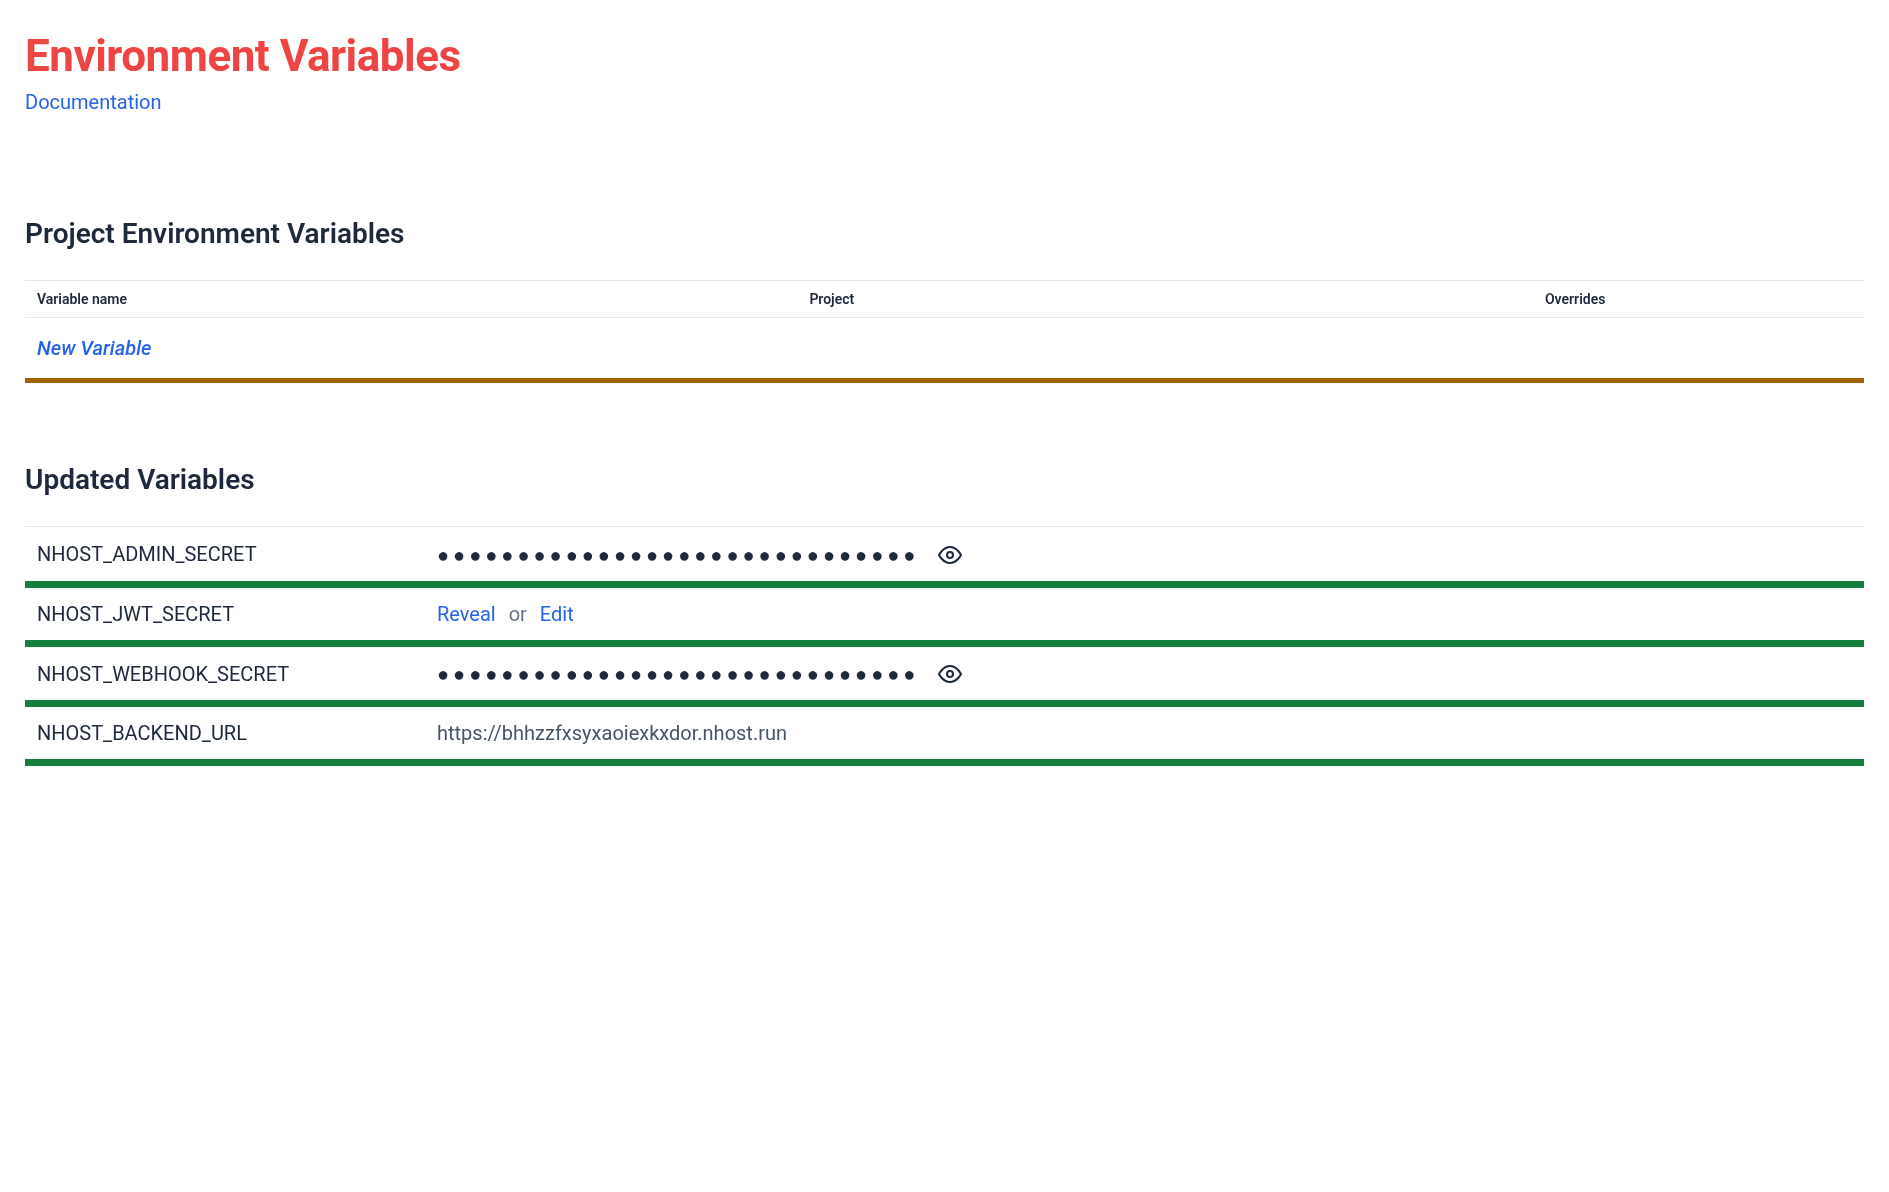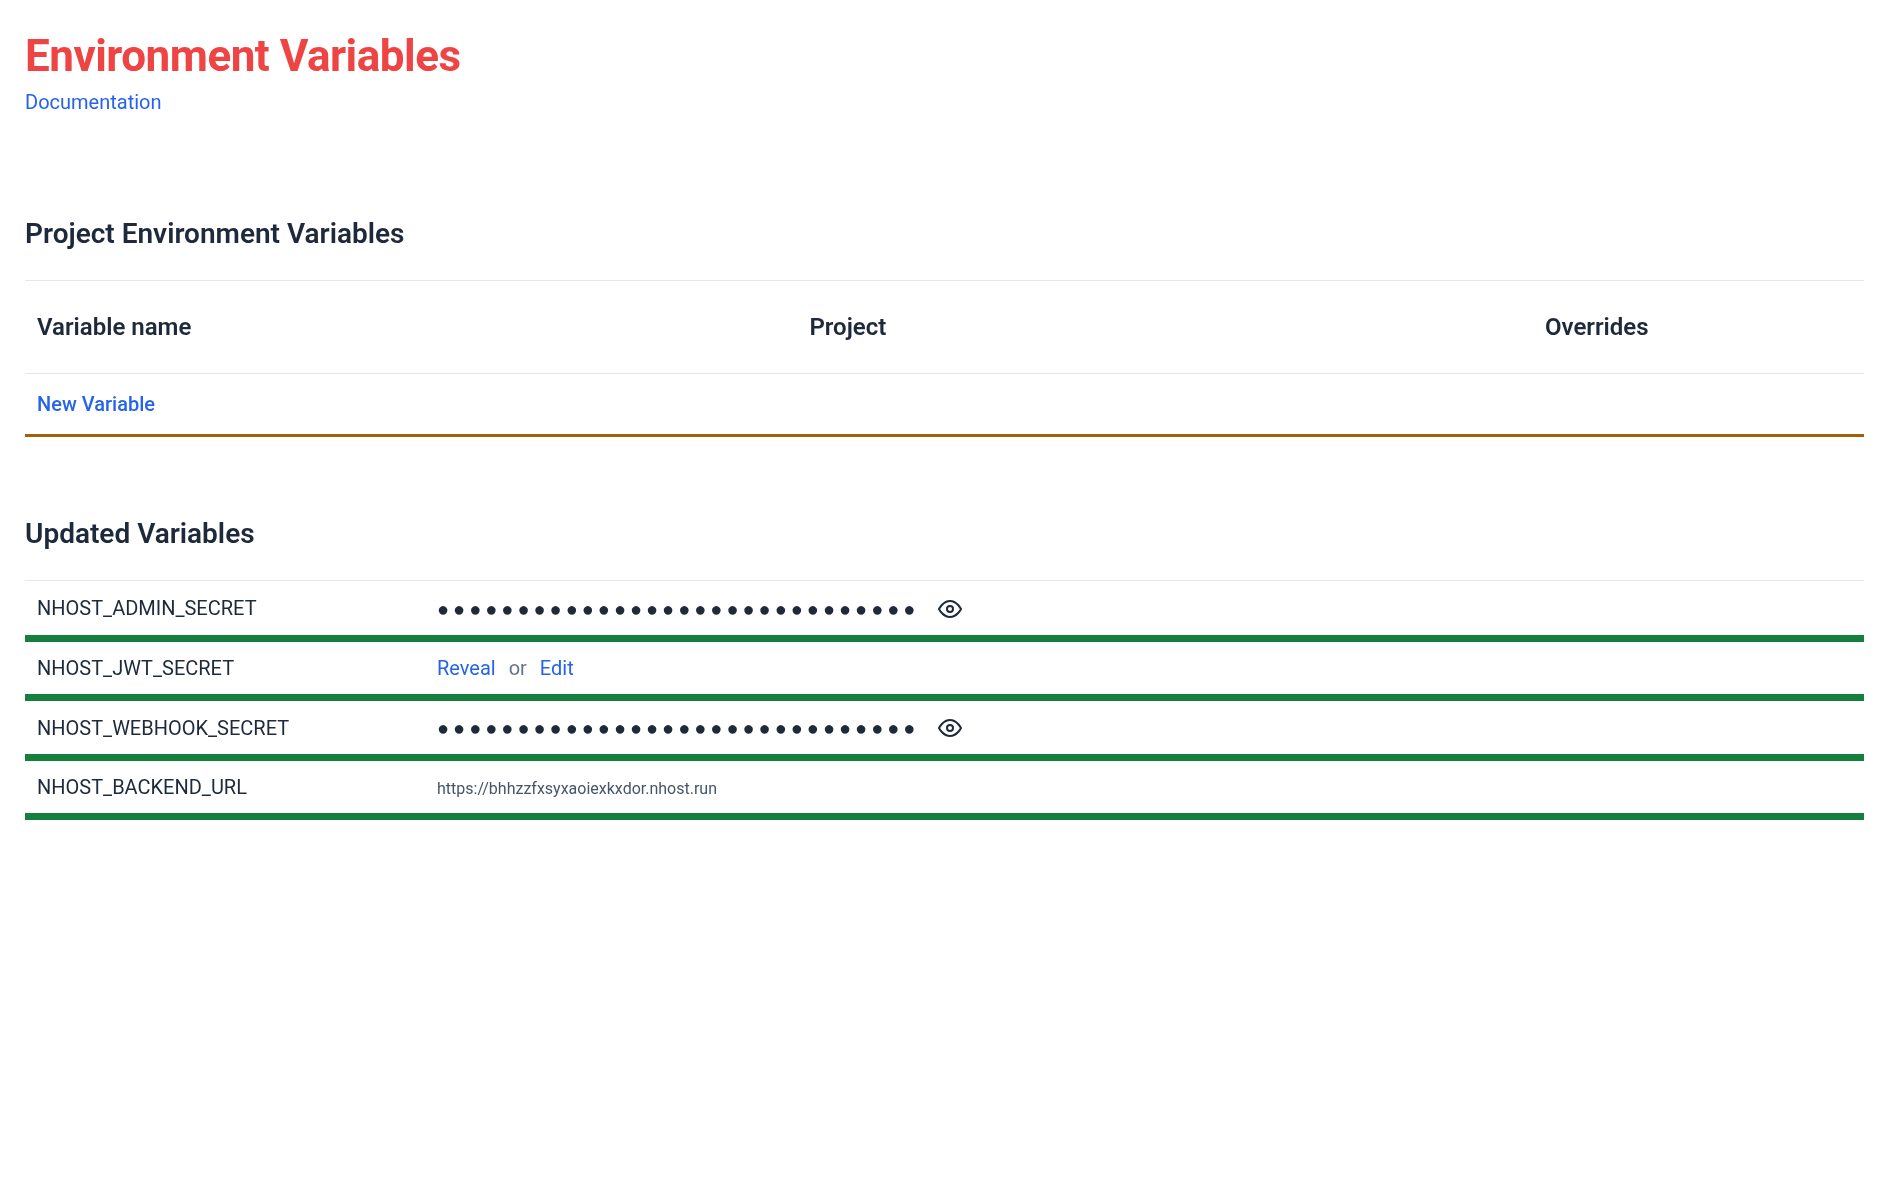--- a/index.html
+++ b/index.html
@@ -33,31 +33,32 @@
     color: #1e293b;
     margin-bottom: 30px;
   }
   .project-table {
     width: 100%;
     border-collapse: collapse;
     margin-bottom: 80px;
   }
   .project-table thead th {
     text-align: left;
-    font-size: 24px;
+    font-size: 14px;
     font-weight: 600;
     color: #1e293b;
-    padding: 32px 12px;
+    padding: 10px 12px;
     border-top: 1px solid #e5e7eb;
     border-bottom: 1px solid #e5e7eb;
   }
   .project-table tbody td {
     padding: 18px 12px;
-    border-bottom: 3px solid #a16207;
+    border-bottom: 5px solid #a16207;
     font-size: 20px;
+    font-style: italic;
   }
   .new-variable-link {
     color: #2563eb;
     font-weight: 500;
     text-decoration: none;
     font-size: 20px;
   }
   .system-table {
     width: 100%;
     border-collapse: collapse;
@@ -103,21 +104,21 @@
     text-decoration: none;
     font-size: 20px;
   }
   .or-text {
     color: #64748b;
     margin: 0 8px;
     font-size: 20px;
   }
   .url-value {
     color: #475569;
-    font-size: 16px;
+    font-size: 20px;
   }
 </style>
 </head>
 <body>
 
 
 
 <h1 class="page-title">Environment Variables</h1>
 <a href="#" class="doc-link">Documentation</a>
 

